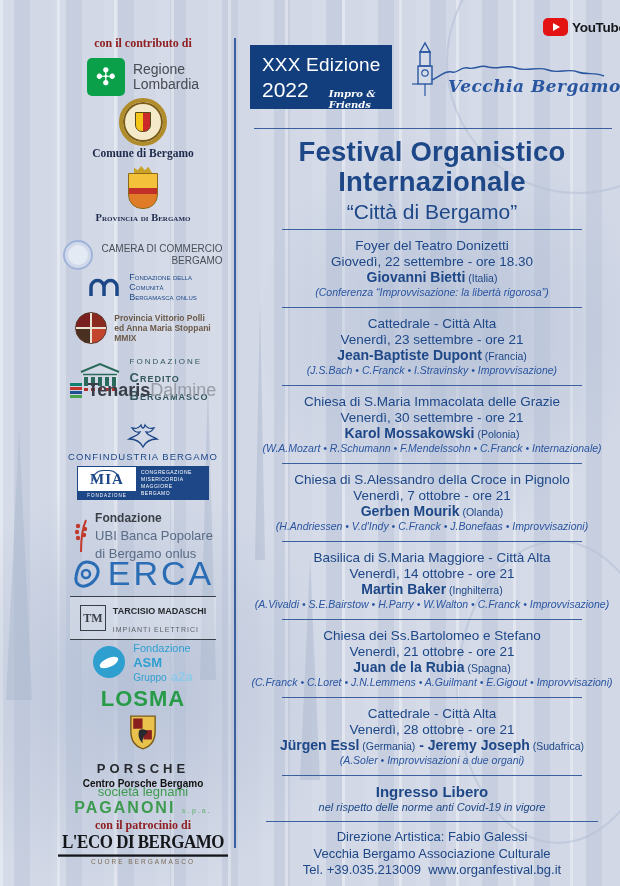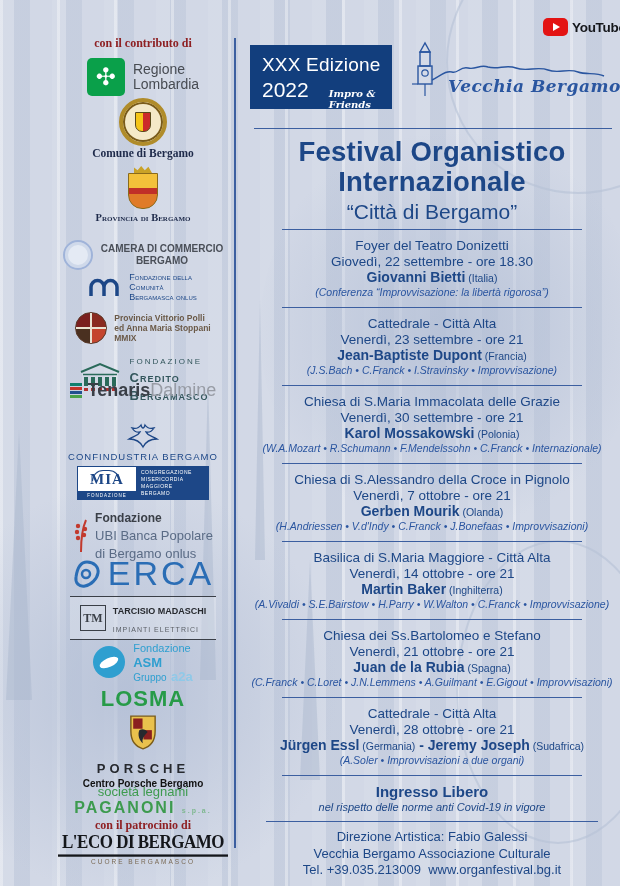--- a/index.html
+++ b/index.html
@@ -25,21 +25,21 @@
   .serif-label{font-family:"Liberation Serif",serif;font-weight:bold;color:#1e2a4a;font-size:11.5px;}
   .smallcaps{font-variant:small-caps;}
   .rl-mark{width:38px;height:38px;border-radius:5px;background:#0aa04a;color:#fff;display:flex;align-items:center;justify-content:center;font-size:24px;margin-right:8px;}
   .rl-text{text-align:left;font-size:14px;line-height:15px;color:#474b52;}
   .comune-emblem{width:40px;height:40px;border-radius:50%;border:4px solid #b08c2a;background:#f4e9c8;display:flex;align-items:center;justify-content:center;box-shadow:inset 0 0 0 2px #7a5c1a;}
   .comune-shield{width:14px;height:18px;border:1px solid #5a4a1a;border-radius:0 0 7px 7px;background:linear-gradient(90deg,#f5c518 50%,#cc2a2a 50%);}
   .prov-wrap{flex-direction:column;}
   .prov-crown{width:18px;height:7px;background:#c9a227;clip-path:polygon(0 100%,0 20%,20% 60%,40% 0,60% 60%,80% 10%,100% 100%);}
   .prov-shield{width:28px;height:34px;border:1.5px solid #8a6a1a;border-radius:0 0 14px 14px;background:linear-gradient(180deg,#f3c13a 0 40%,#c03028 40% 58%,#e07b28 58% 100%);}
   .camera-seal{width:26px;height:26px;border-radius:50%;border:2px solid #9fb3d9;background:#e4eaf4;box-shadow:inset 0 0 0 3px #cfd9ea;margin-right:8px;flex:none;}
-  .camera-text{text-align:center;font-size:10px;line-height:12px;font-weight:bold;color:#4a4f58;}
+  .camera-text{text-align:right;font-size:10px;line-height:12px;font-weight:normal;color:#4a4f58;}
   .comunita-text{text-align:left;font-size:9px;line-height:10px;color:#1d4787;font-variant:small-caps;margin-left:6px;}
   .polli-circle{width:30px;height:30px;border-radius:50%;flex:none;margin-right:7px;border:1px solid #5a3a2a;
     background:conic-gradient(#8a2a1f 0 90deg,#c4452e 90deg 180deg,#4a3020 180deg 270deg,#7a1f1f 270deg 360deg);
     position:relative;}
   .polli-circle:before,.polli-circle:after{content:"";position:absolute;background:#e9e2d2;}
   .polli-circle:before{left:50%;top:0;width:2px;height:100%;margin-left:-1px;}
   .polli-circle:after{top:50%;left:0;height:2px;width:100%;margin-top:-1px;}
   .polli-text{text-align:left;font-size:8.5px;line-height:10px;font-weight:bold;color:#6b5a48;}
   .credber-text{text-align:left;margin-left:8px;color:#33565c;}
   .credber-text .f{font-size:8px;letter-spacing:2px;}

